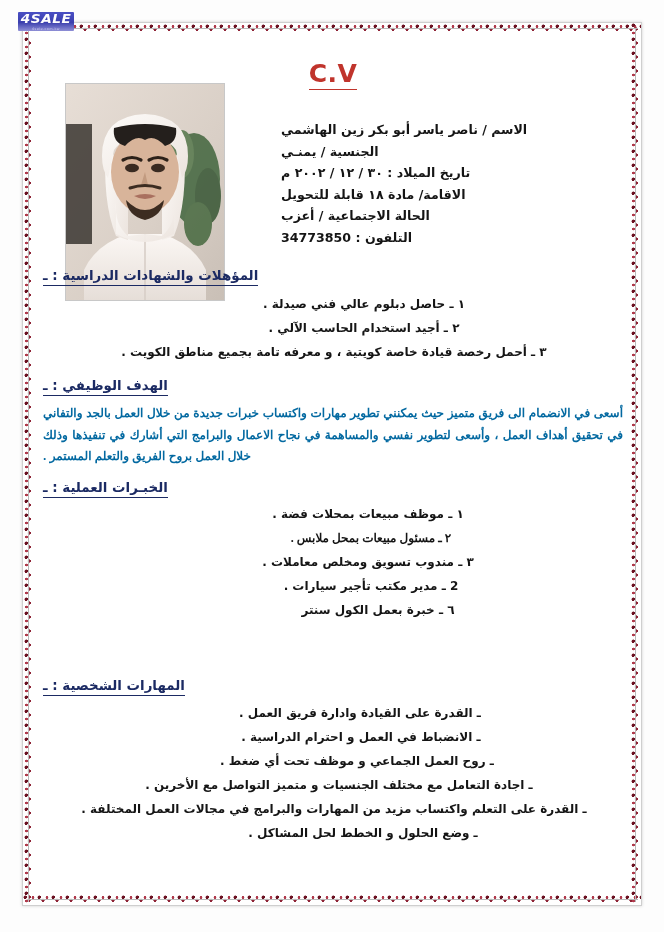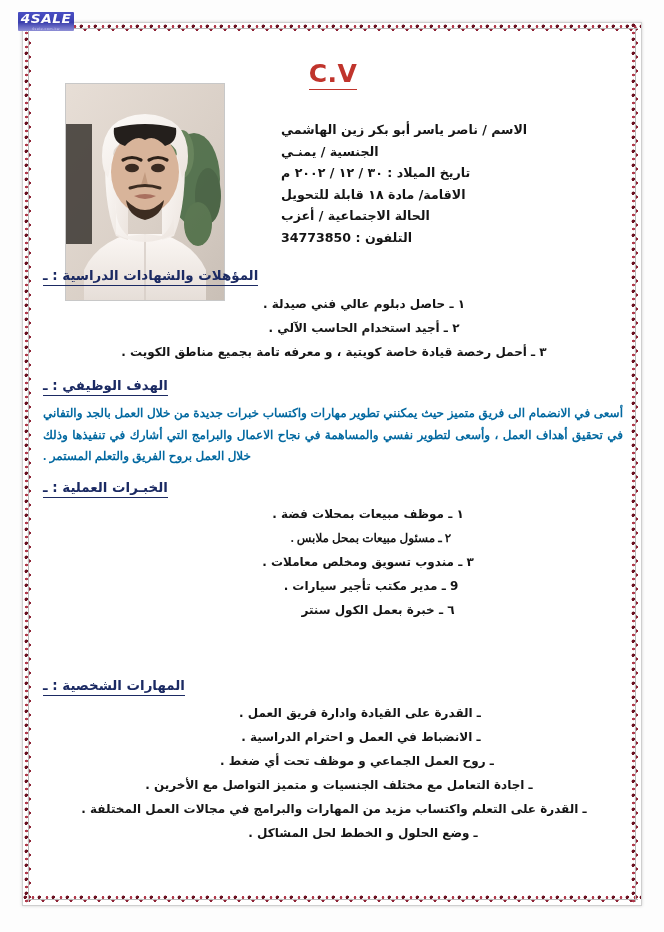--- a/index.html
+++ b/index.html
@@ -299,21 +299,21 @@
       </div>
 
       <div class="section" id="sec-experience">
         <div class="sec-head">
           <span class="h">الخبـرات العملية : ـ</span>
         </div>
         <div class="sec-body" id="exp-body">
           <div class="item ctr" style="padding-left:70px;">١ ـ  موظف مبيعات بمحلات فضة .</div>
           <div class="item ctr" style="padding-left:76px;font-family:Liberation Serif, serif;">٢ ـ مسئول مبيعات بمحل ملابس .</div>
           <div class="item ctr" style="padding-left:70px;">٣ ـ مندوب تسويق ومخلص معاملات .</div>
-          <div class="item ctr" style="padding-left:76px;">9 ـ مدير مكتب تأجير سيارات .</div>
+          <div class="item ctr" style="padding-left:76px;">2 ـ مدير مكتب تأجير سيارات .</div>
           <div class="item ctr" style="padding-left:90px;">٦ ـ خبرة بعمل الكول سنتر</div>
         </div>
       </div>
 
       <div class="section" id="sec-skills">
         <div class="sec-head">
           <span class="h">المهارات الشخصية : ـ</span>
         </div>
         <div class="sec-body" id="skills-body">
           <div class="item ctr" style="padding-left:54px;">ـ القدرة على القيادة وادارة فريق العمل .</div>

